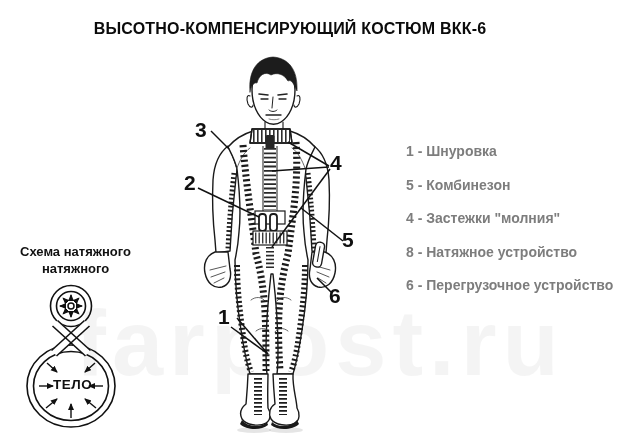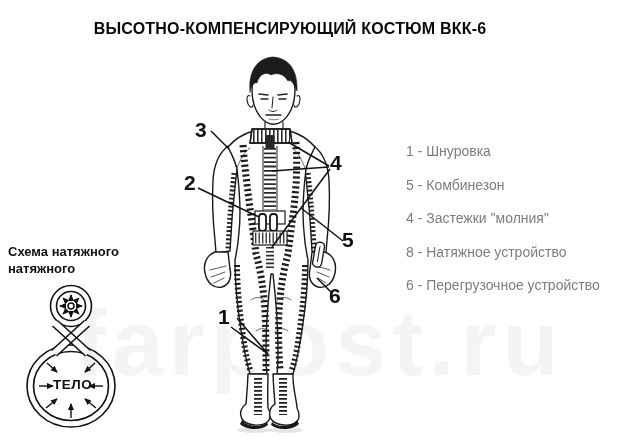--- a/index.html
+++ b/index.html
@@ -6,32 +6,32 @@
   .stage{
     position:relative;width:640px;height:442px;background:#fff;overflow:hidden;
     font-family:"Liberation Sans","DejaVu Sans",sans-serif;
   }
   .art{position:absolute;left:0;top:0;width:640px;height:442px;}
   .title{
     position:absolute;left:0;top:20px;width:512px;text-align:center;
     font-size:16px;font-weight:bold;letter-spacing:.2px;color:#0b0b0b;white-space:nowrap;margin-left:34px;
   }
   .left-caption{
-    position:absolute;left:8px;top:243px;width:135px;text-align:left;
+    position:absolute;left:8px;top:243px;width:135px;text-align:center;
     font-size:13px;font-weight:bold;color:#111;line-height:17px;
   }
   .telo{
     position:absolute;left:53px;top:377px;width:38px;text-align:center;
     font-size:13.5px;font-weight:bold;color:#111;letter-spacing:.5px;
   }
   .legend{
     position:absolute;left:406px;top:144px;list-style:none;margin:0;padding:0;
   }
   .legend li{
-    font-size:14px;line-height:14px;font-weight:normal;color:#7d7d7d;
+    font-size:14px;line-height:14px;font-weight:bold;color:#7d7d7d;
     margin:0 0 19.5px 0;white-space:nowrap;
   }
   .callout{
     position:absolute;font-size:21px;font-weight:bold;color:#101010;line-height:21px;
   }
   .c1{left:218px;top:306px}.c2{left:184px;top:172px}.c3{left:195px;top:119px}
   .c4{left:330px;top:152px}.c5{left:342px;top:229px}.c6{left:329px;top:285px}
 </style>
 </head>
 <body>

